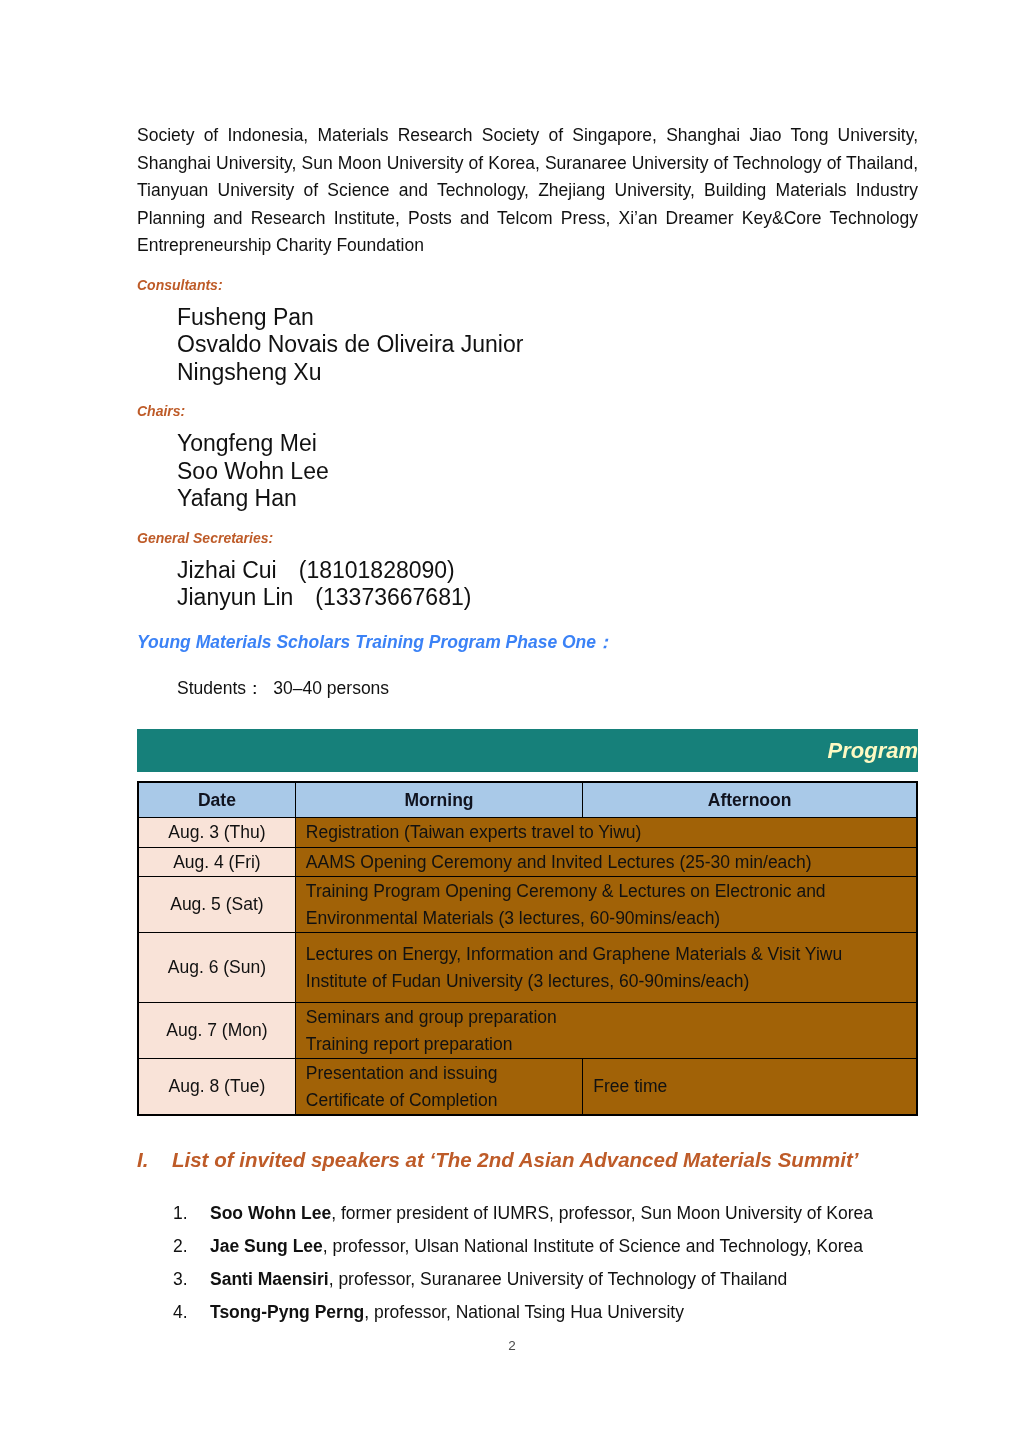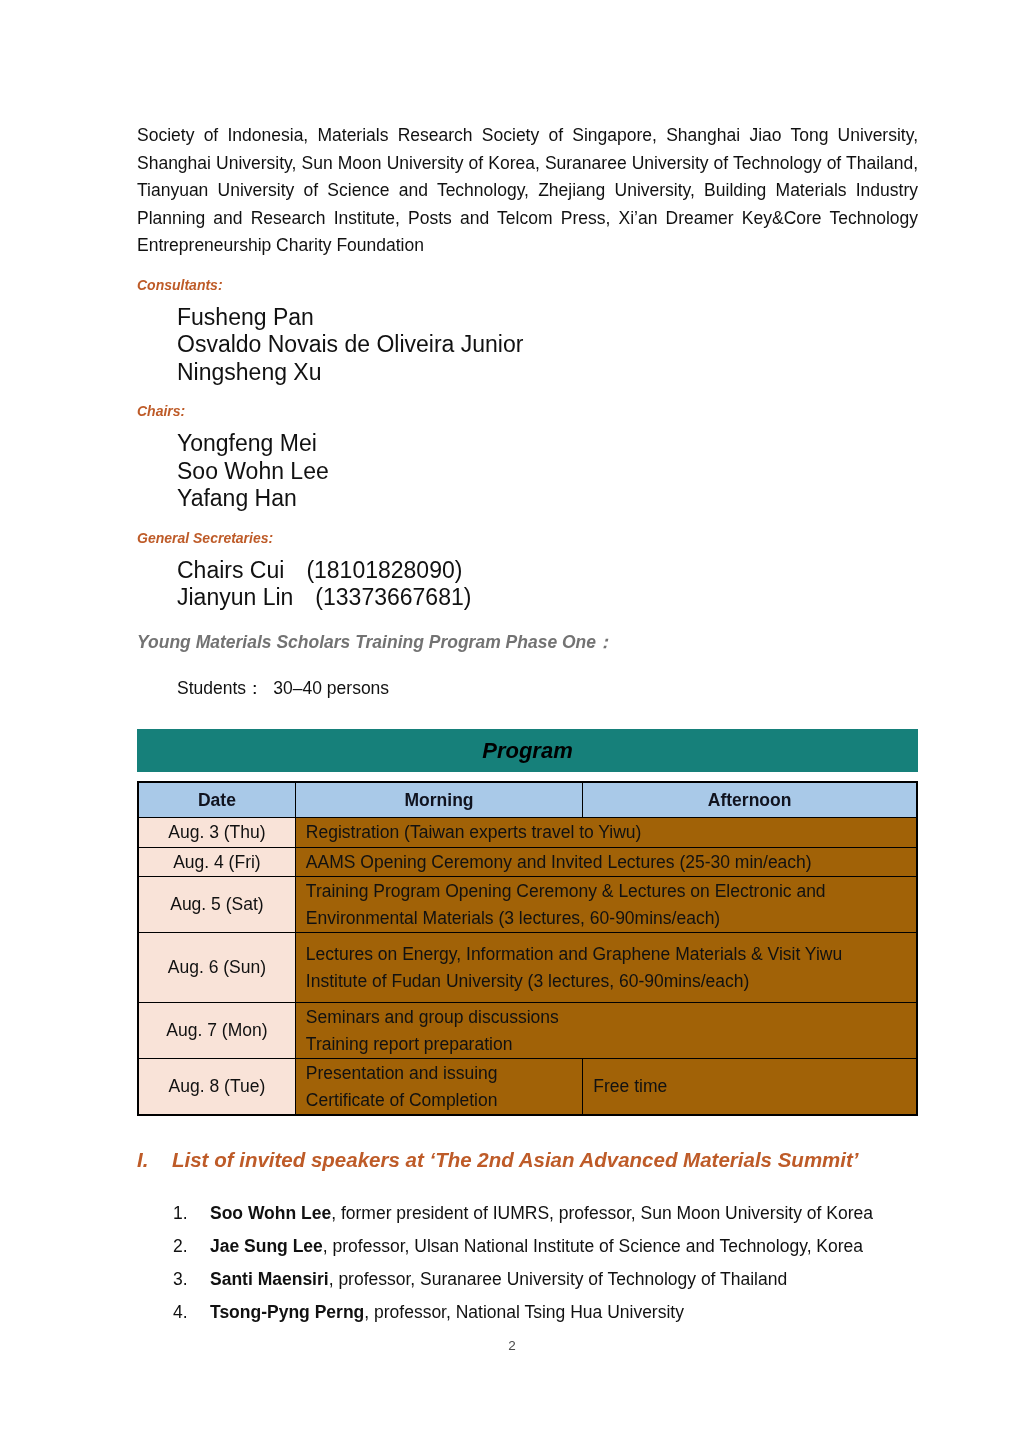--- a/index.html
+++ b/index.html
@@ -31,40 +31,40 @@
     margin: 14px 0 8px 0;
   }
   .name-block { margin: 0 0 6px 0; }
   .name-line {
     padding-left: 40px;
     font-size: 23px;
     line-height: 27.5px;
   }
   .phone { margin-left: 22px; margin-top: 6px; }
   .training-heading {
-    color: #737373;
+    color: #3b82f6;
     font-weight: bold;
     font-style: italic;
     font-size: 17.5px;
     margin: 18px 0 0 0;
   }
   .students-line {
     padding-left: 40px;
     font-size: 17.5px;
     margin-top: 22px;
   }
   .program-banner {
     margin-top: 29px;
     height: 43px;
     background: #16807A;
-    color: #000000;
+    color: #fef9c3;
     font-size: 22px;
     font-weight: bold;
     font-style: italic;
-    text-align: center;
+    text-align: right;
     line-height: 43px;
   }
   table.program {
     width: 100%;
     margin-top: 9px;
     border-collapse: collapse;
     border: 2px solid #000000;
     font-size: 17.5px;
   }
   table.program th, table.program td {
@@ -146,21 +146,21 @@
 
     <div class="subheading">Chairs:</div>
     <div class="name-block">
       <div class="name-line">Yongfeng Mei</div>
       <div class="name-line">Soo Wohn Lee</div>
       <div class="name-line">Yafang Han</div>
     </div>
 
     <div class="subheading">General Secretaries:</div>
     <div class="name-block">
-      <div class="name-line"><span>Chairs Cui</span><span class="phone">(18101828090)</span></div>
+      <div class="name-line"><span>Jizhai Cui</span><span class="phone">(18101828090)</span></div>
       <div class="name-line"><span>Jianyun Lin</span><span class="phone">(13373667681)</span></div>
     </div>
 
     <div class="training-heading">Young Materials Scholars Training Program Phase One：</div>
     <div class="students-line"><span>Students：</span>&nbsp;&nbsp;<span>30–40 persons</span></div>
 
     <div class="program-banner">Program</div>
 
     <table class="program">
       <thead>
@@ -183,21 +183,21 @@
           <td class="date-cell">Aug. 5 (Sat)</td>
           <td class="content-cell" colspan="2">Training Program Opening Ceremony &amp; Lectures on Electronic and Environmental Materials (3 lectures, 60-90mins/each)</td>
         </tr>
         <tr class="row-pad">
           <td class="date-cell">Aug. 6 (Sun)</td>
           <td class="content-cell" colspan="2">Lectures on Energy, Information and Graphene Materials &amp; Visit Yiwu Institute of Fudan University (3 lectures, 60-90mins/each)</td>
         </tr>
         <tr>
           <td class="date-cell">Aug. 7 (Mon)</td>
           <td class="content-cell" colspan="2">
-            <div>Seminars and group discussions</div>
+            <div>Seminars and group preparation</div>
             <div>Training report preparation</div>
           </td>
         </tr>
         <tr>
           <td class="date-cell">Aug. 8 (Tue)</td>
           <td class="content-cell">
             <div>Presentation and issuing</div>
             <div>Certificate of Completion</div>
           </td>
           <td class="content-cell">Free time</td>

